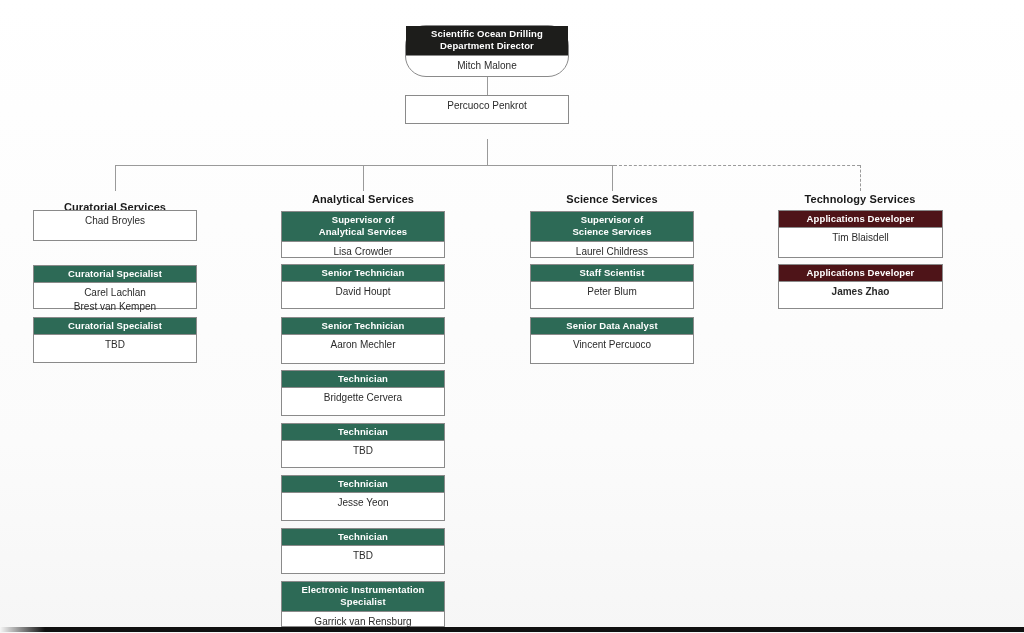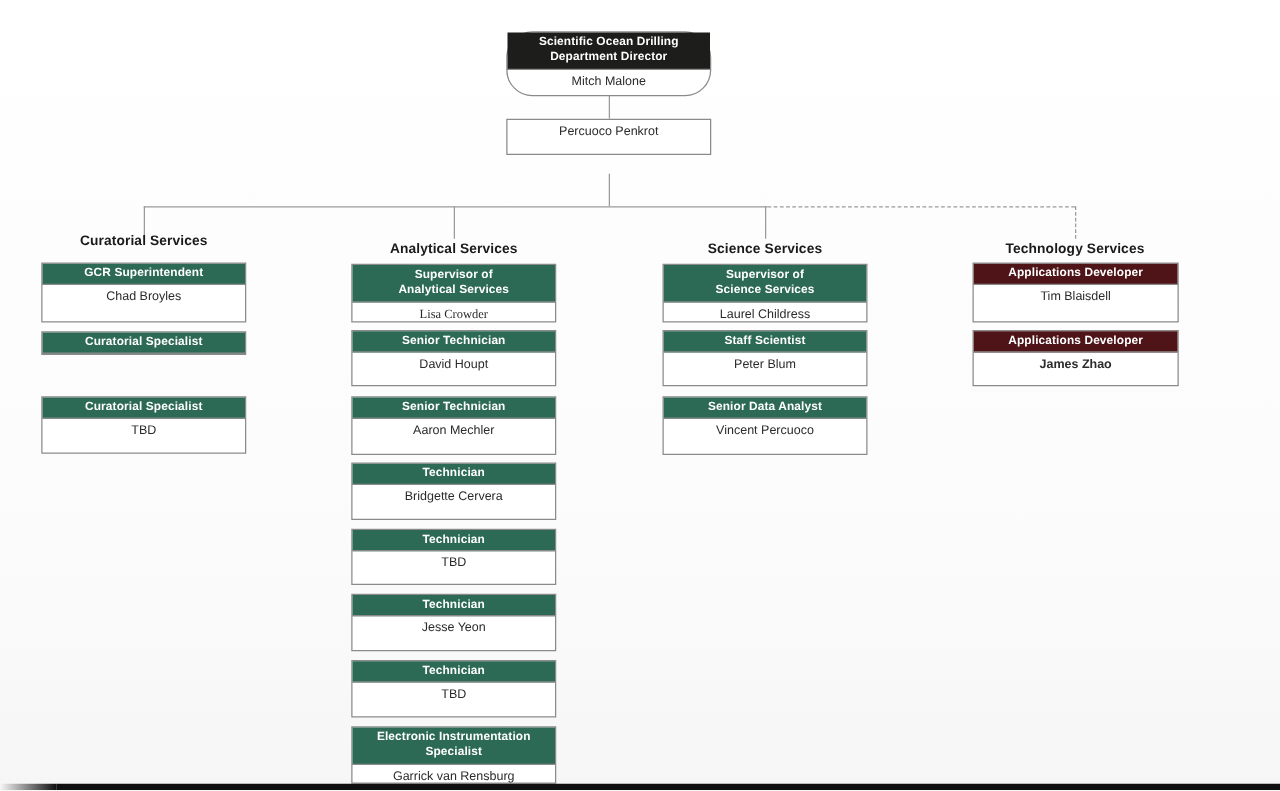--- a/index.html
+++ b/index.html
@@ -64,41 +64,42 @@
   <div class="box" style="left:405px;top:25px;border-radius:21px;">
     <div class="hd black">Scientific Ocean Drilling
 Department Director</div>
     <div class="bd" style="height:17px;">Mitch Malone</div>
   </div>
 
   <div class="box" style="left:405px;top:95px;">
     <div class="bd" style="height:24px;">Percuoco Penkrot</div>
   </div>
 
-  <div class="grp" style="left:30px;top:187px;">Curatorial Services</div>
+  <div class="grp" style="left:30px;top:201px;">Curatorial Services</div>
   <div class="grp" style="left:278px;top:193px;">Analytical Services</div>
   <div class="grp" style="left:527px;top:193px;">Science Services</div>
   <div class="grp" style="left:775px;top:193px;">Technology Services</div>
 
   <div class="box" style="left:33px;top:210px;">
-    <div class="hd green">GCR Superintendent</div>
     <div class="bd" style="height:26px;">Chad Broyles</div>
   </div>
   <div class="box" style="left:33px;top:265px;">
     <div class="hd green">Curatorial Specialist</div>
+    <div class="bd" style="height:22px;">Carel Lachlan
+Brest van Kempen</div>
   </div>
   <div class="box" style="left:33px;top:317px;">
     <div class="hd green">Curatorial Specialist</div>
     <div class="bd" style="height:24px;">TBD</div>
   </div>
 
   <div class="box" style="left:281px;top:211px;">
     <div class="hd green">Supervisor of
 Analytical Services</div>
-    <div class="bd" style="height:12px;font-family:Liberation Serif, serif;">Lisa Crowder</div>
+    <div class="bd" style="height:12px;">Lisa Crowder</div>
   </div>
   <div class="box" style="left:281px;top:264px;">
     <div class="hd green">Senior Technician</div>
     <div class="bd" style="height:23px;">David Houpt</div>
   </div>
   <div class="box" style="left:281px;top:317px;">
     <div class="hd green">Senior Technician</div>
     <div class="bd" style="height:25px;">Aaron Mechler</div>
   </div>
   <div class="box" style="left:281px;top:370px;">

